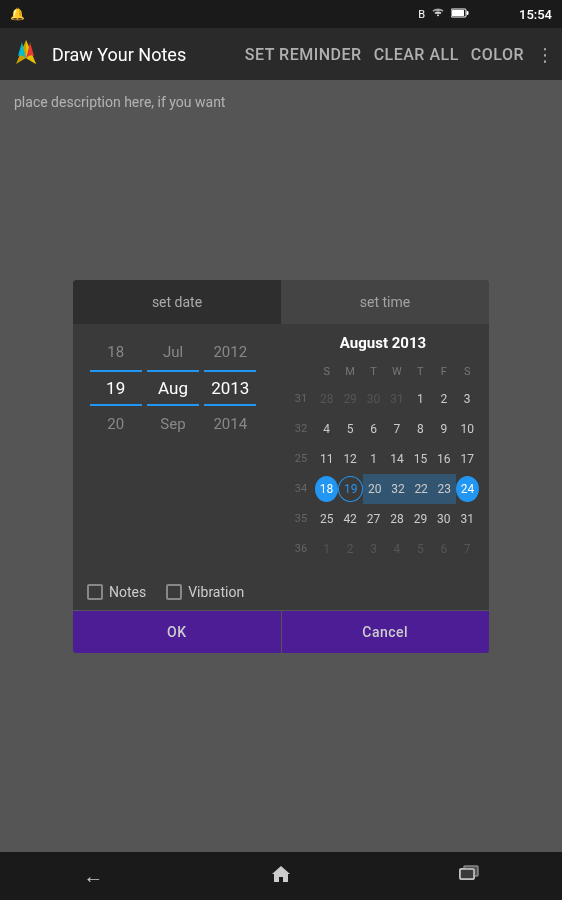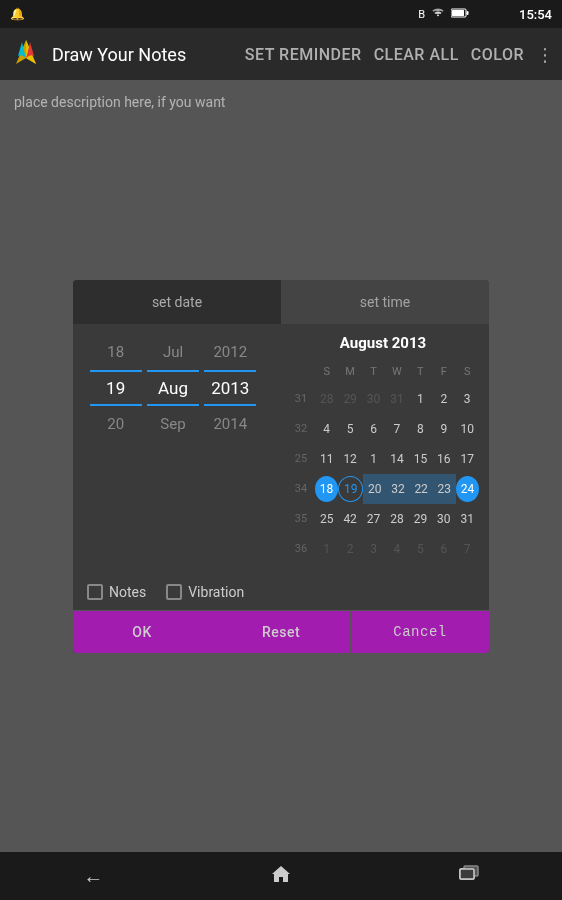--- a/index.html
+++ b/index.html
@@ -270,25 +270,24 @@
       height: 42px;
       display: flex;
       align-items: center;
       justify-content: center;
       color: #ccc;
       font-size: 14px;
       font-weight: 500;
       letter-spacing: 0.5px;
       cursor: pointer;
       border-right: 1px solid #555;
-      background: #a21caf;
+      background: #4c1d95;
     }
     .dialog-btn:last-child {
       border-right: none;
-      font-family: Liberation Mono, monospace;
     }
 
     
     .bottom-slider-bar {
       width: 100%;
       height: 28px;
       background-color: #6a6a6a;
       display: flex;
       align-items: center;
       padding: 0 14px;
@@ -511,21 +510,20 @@
           <span>Notes</span>
         </label>
         <label class="checkbox-label">
           <span class="checkbox-box"></span>
           <span>Vibration</span>
         </label>
       </div>
 
       <div class="dialog-buttons">
         <div class="dialog-btn">OK</div>
-        <div class="dialog-btn">Reset</div>
         <div class="dialog-btn">Cancel</div>
       </div>
     </div>
   </div>
 </div>
 
 <div class="bottom-slider-bar">
   <div class="slider-track">
     <div class="slider-fill"></div>
     <div class="slider-thumb"></div>

